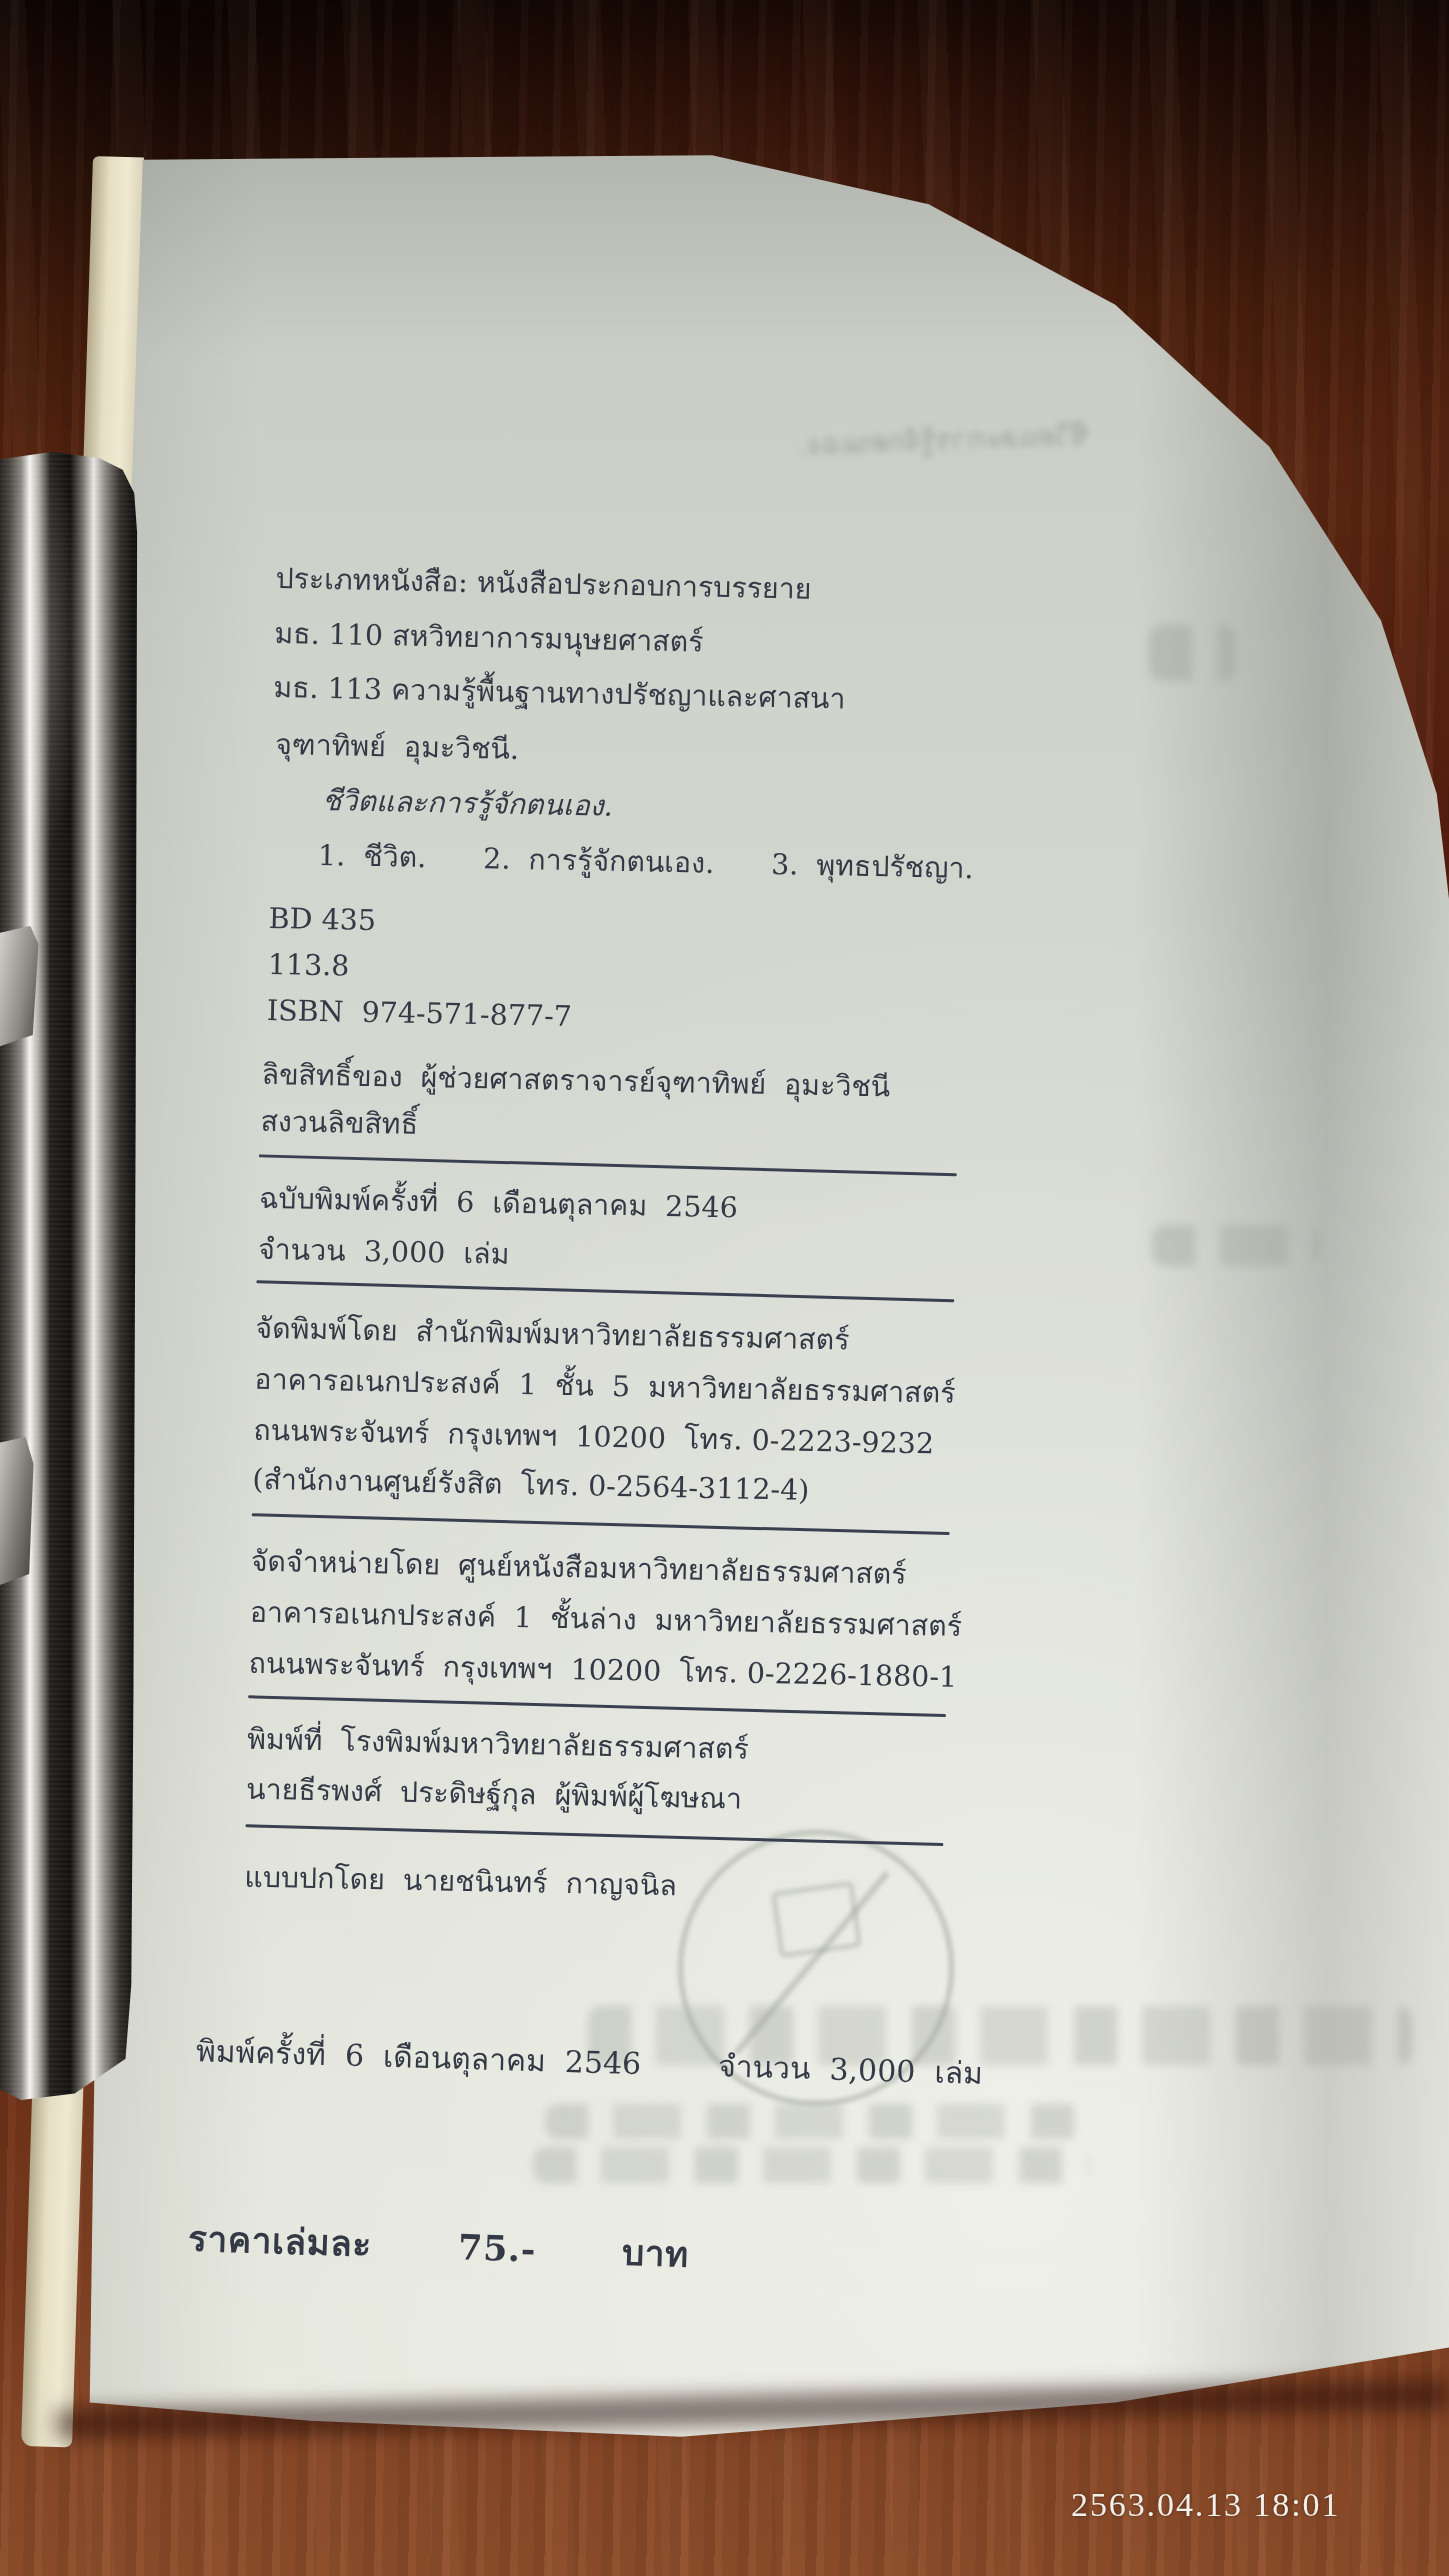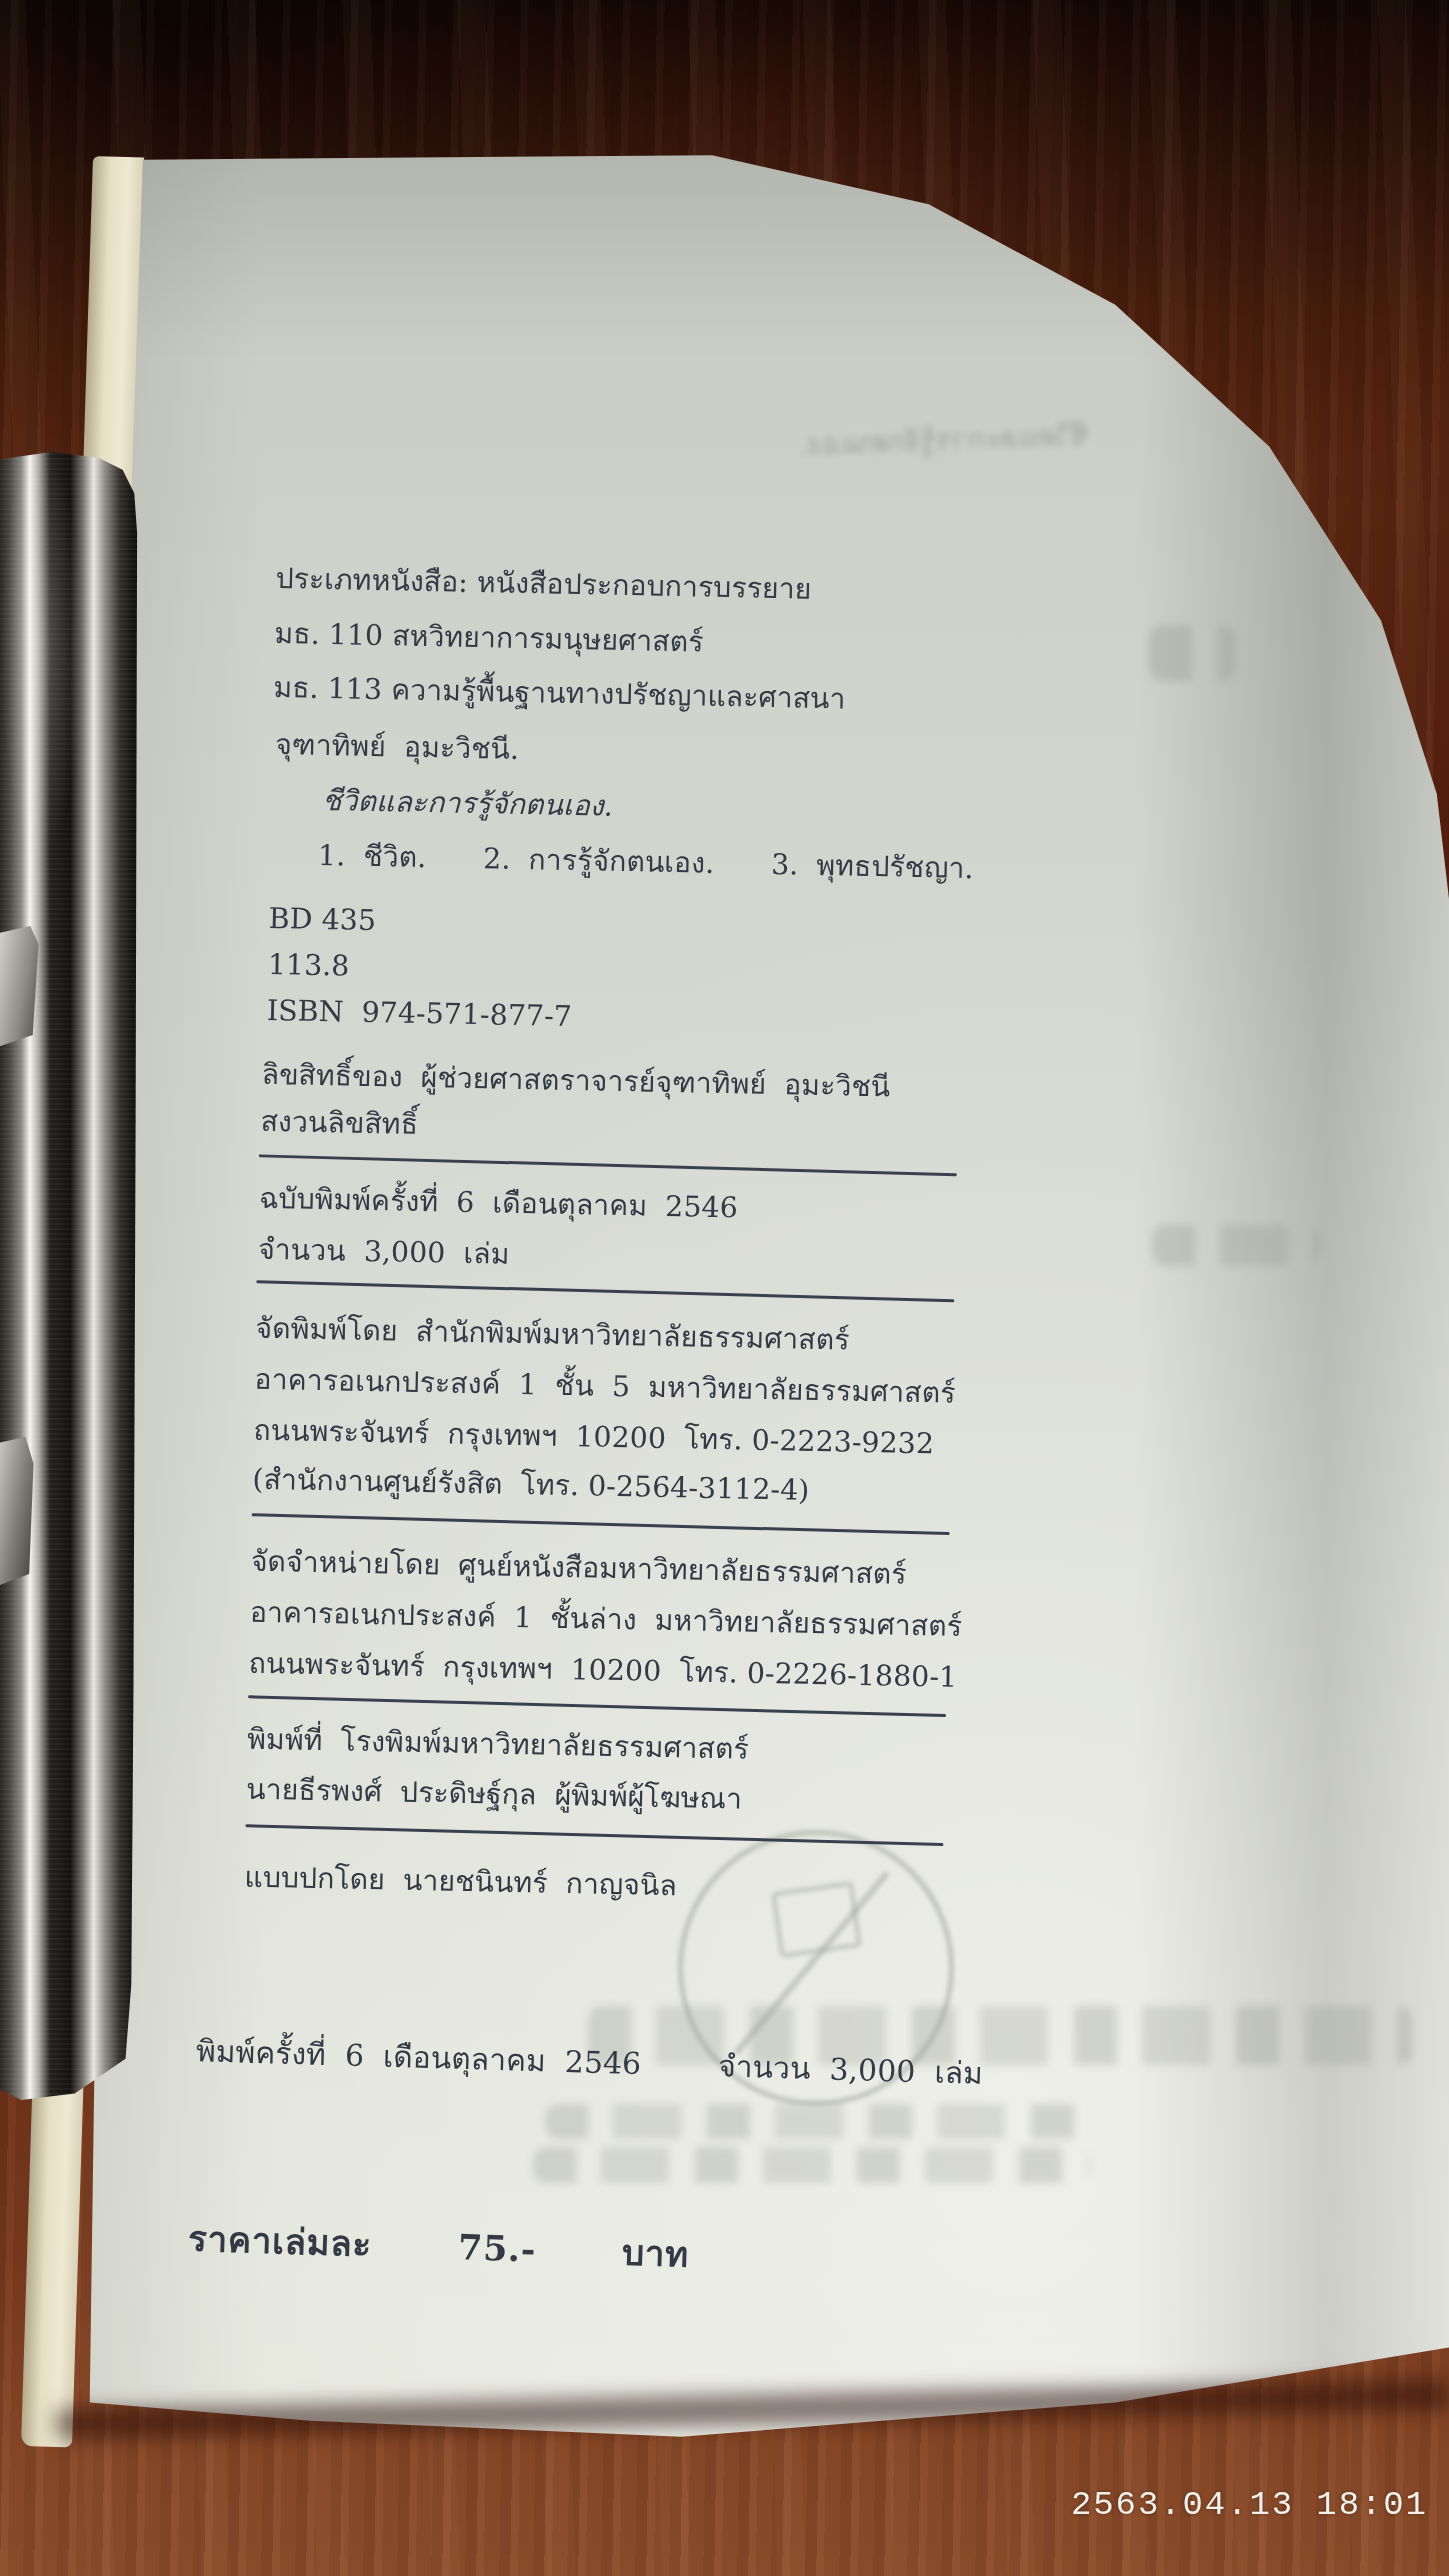--- a/index.html
+++ b/index.html
@@ -76,21 +76,21 @@
   }
   .clip-prong1{left:-2.5px;top:926px;width:41px;height:121px;z-index:7;
     background:linear-gradient(100deg,#d8d6d2,#8e8b86 60%,#4a4844);
     clip-path:polygon(0 6%, 80% 0, 100% 15%, 86% 90%, 0 100%);}
   .clip-prong2{left:-2.5px;top:1437px;width:36px;height:149px;z-index:7;
     background:linear-gradient(100deg,#cfccc7,#7e7b76 55%,#3f3d39);
     clip-path:polygon(0 4%, 78% 0, 100% 18%, 88% 92%, 0 100%);}
   .page-bottom-shadow{left:56px;top:2395px;width:1393px;height:28.5px;z-index:3;
     background:rgba(35,10,5,.55);filter:blur(10px);transform:rotate(-1.2deg);}
   .timestamp{left:1071px;top:2486px;z-index:8;color:#f2f0ea;
-    font-family:Liberation Mono, monospace;
+    font-family:Liberation Serif, serif;
     font-size:34px;letter-spacing:1.9px;text-shadow:0 0 3.7px rgba(0,0,0,.35);}
 </style>
 </head>
 <body>
 
 <div class="abs wood-grain"></div>
 
 <div class="abs page-stack"></div>
 
 <div class="abs page"></div>

